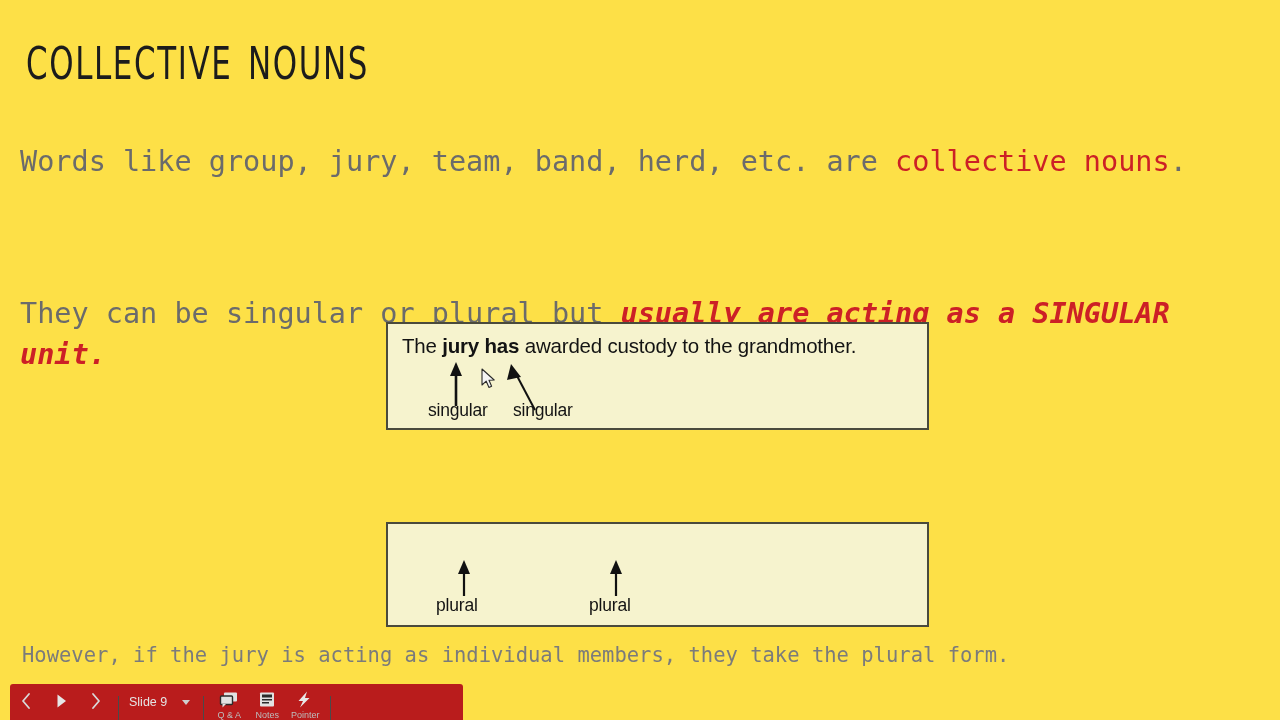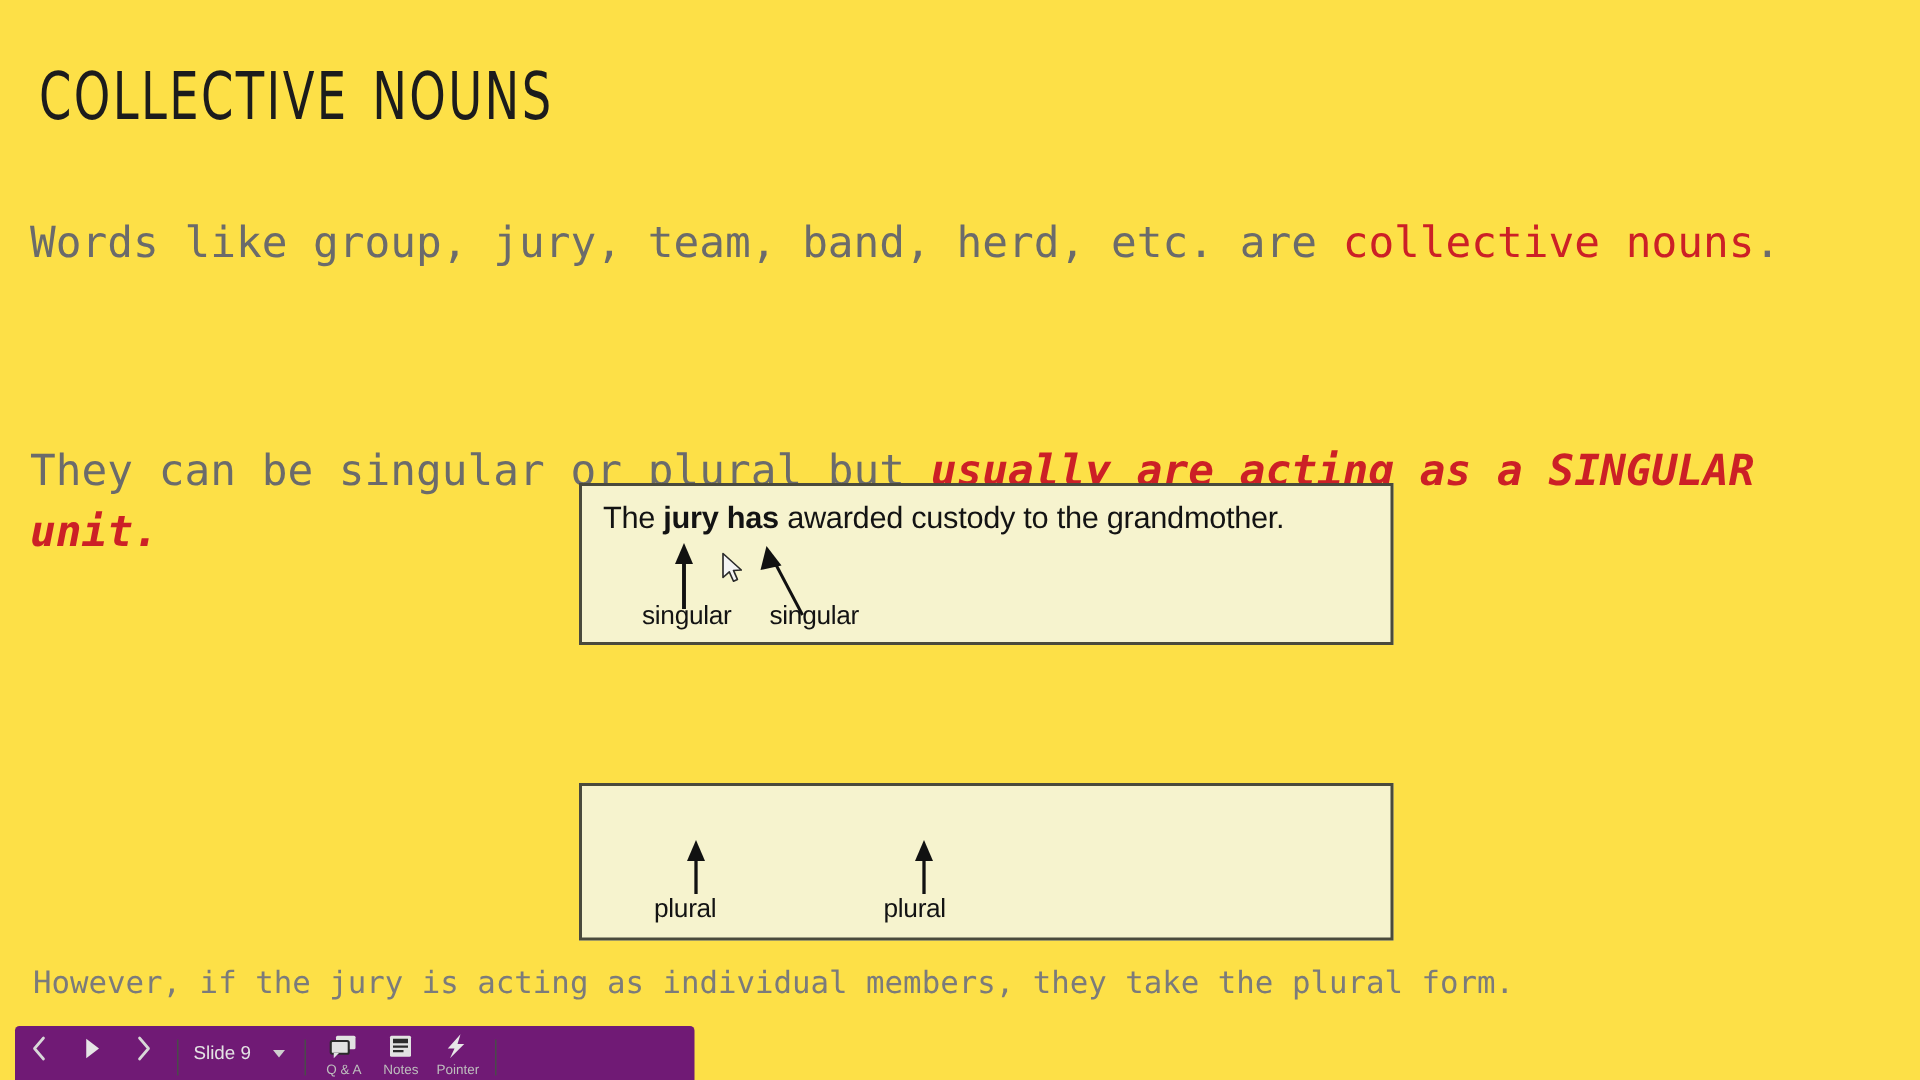--- a/index.html
+++ b/index.html
@@ -118,24 +118,24 @@
     pointer-events: none;
   }
 
   
   .toolbar {
     position: absolute;
     left: 10px;
     bottom: 0;
     width: 453px;
     height: 36px;
-    background: #701a75;
+    background: #b91c1c;
     border-radius: 3px 3px 0 0;
     display: flex;
-    align-items: center;
+    align-items: flex-end;
     color: #e8e8e8;
     font-family: "Liberation Sans", sans-serif;
     overflow: hidden;
   }
   .tb-group {
     display: flex;
     align-items: center;
     height: 32px;
   }
   .tb-btn {

